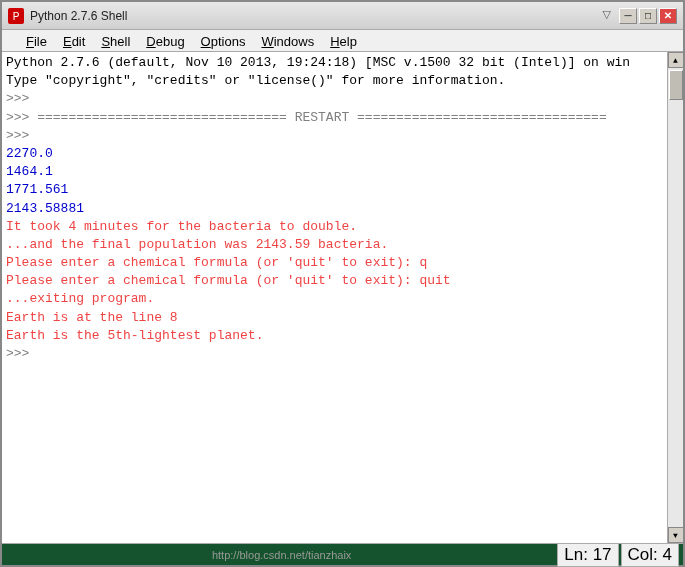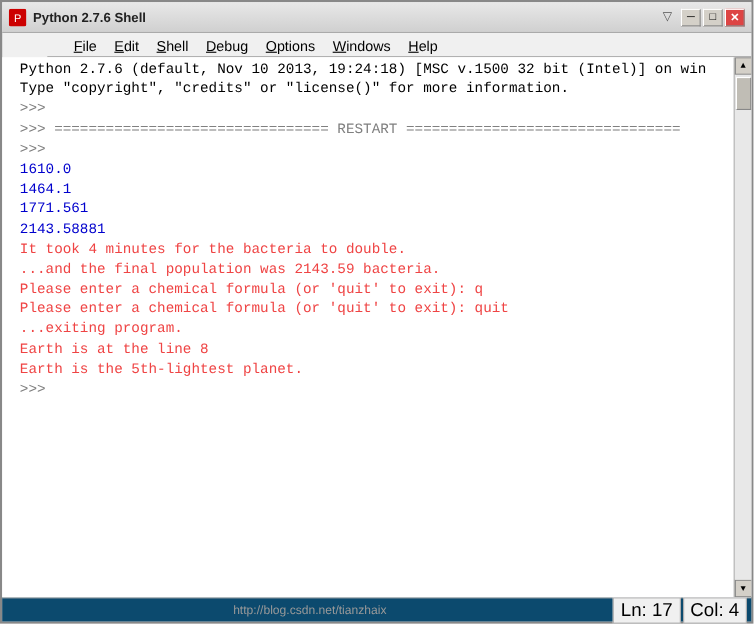--- a/index.html
+++ b/index.html
@@ -35,21 +35,21 @@
       width: 16px;
       height: 16px;
       margin-right: 6px;
       flex-shrink: 0;
     }
 
     .title-bar-text {
       flex: 1;
       font-size: 12px;
       font-family: 'Segoe UI', Arial, sans-serif;
-      font-weight: bold;
+      font-weight: normal;
       color: #222;
     }
 
     .title-bar-controls {
       display: flex;
       gap: 2px;
     }
 
     .title-btn {
       width: 18px;
@@ -72,21 +72,20 @@
       font-weight: bold;
     }
 
     .menu-bar {
       display: flex;
       background: #f0f0f0;
       border-bottom: 1px solid #aaa;
       padding: 2px 2px 0 16px;
       font-family: 'Segoe UI', Arial, sans-serif;
       font-size: 13px;
-      margin-left: 41px;
     }
 
     .menu-item {
       padding: 2px 8px;
       cursor: pointer;
       color: #000;
     }
 
     .menu-item .underline {
       text-decoration: underline;
@@ -99,21 +98,20 @@
       position: relative;
       display: flex;
     }
 
     .terminal {
       flex: 1;
       padding: 2px 4px;
       overflow-y: auto;
       overflow-x: hidden;
       line-height: 1.4;
-      margin-left: 12px;
     }
 
     .scrollbar {
       width: 16px;
       background: #e8e8e8;
       border-left: 1px solid #aaa;
       display: flex;
       flex-direction: column;
       align-items: center;
     }
@@ -155,21 +153,21 @@
       font-size: 13px;
     }
     .default { color: #000000; }
     .prompt { color: #808080; }
     .output-blue { color: #ef4444; }
     .restart-line { color: #808080; }
     .numbers { color: #0000cd; }
 
     .status-bar {
       height: 22px;
-      background: #0c4a6e;
+      background: #14532d;
       border-top: 1px solid #aaa;
       display: flex;
       align-items: center;
       padding: 0 4px;
       font-family: 'Segoe UI', Arial, sans-serif;
       font-size: 12px;
       color: #666;
     }
 
     .status-text {
@@ -224,21 +222,21 @@
     <div class="menu-item"><span class="underline">H</span>elp</div>
   </div>
 
   <div class="shell-content">
     <div class="terminal">
       <div class="line default">Python 2.7.6 (default, Nov 10 2013, 19:24:18) [MSC v.1500 32 bit (Intel)] on win</div>
       <div class="line default">Type "copyright", "credits" or "license()" for more information.</div>
       <div class="line prompt">&gt;&gt;&gt; </div>
       <div class="line restart-line">&gt;&gt;&gt; ================================ RESTART ================================</div>
       <div class="line prompt">&gt;&gt;&gt; </div>
-      <div class="line numbers">1610.0</div>
+      <div class="line numbers">2270.0</div>
       <div class="line numbers">1464.1</div>
       <div class="line numbers">1771.561</div>
       <div class="line numbers">2143.58881</div>
       <div class="line output-blue">It took 4 minutes for the bacteria to double.</div>
       <div class="line output-blue">...and the final population was 2143.59 bacteria.</div>
       <div class="line output-blue">Please enter a chemical formula (or 'quit' to exit): q</div>
       <div class="line output-blue">Please enter a chemical formula (or 'quit' to exit): quit</div>
       <div class="line output-blue">...exiting program.</div>
       <div class="line output-blue">Earth is at the line 8</div>
       <div class="line output-blue">Earth is the 5th-lightest planet.</div>

